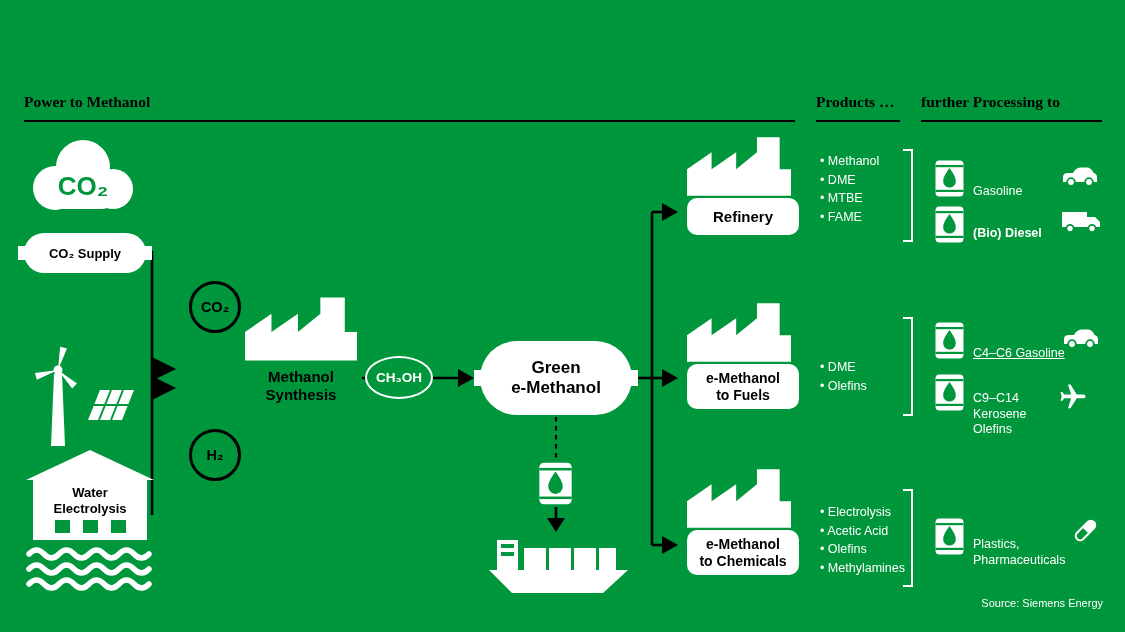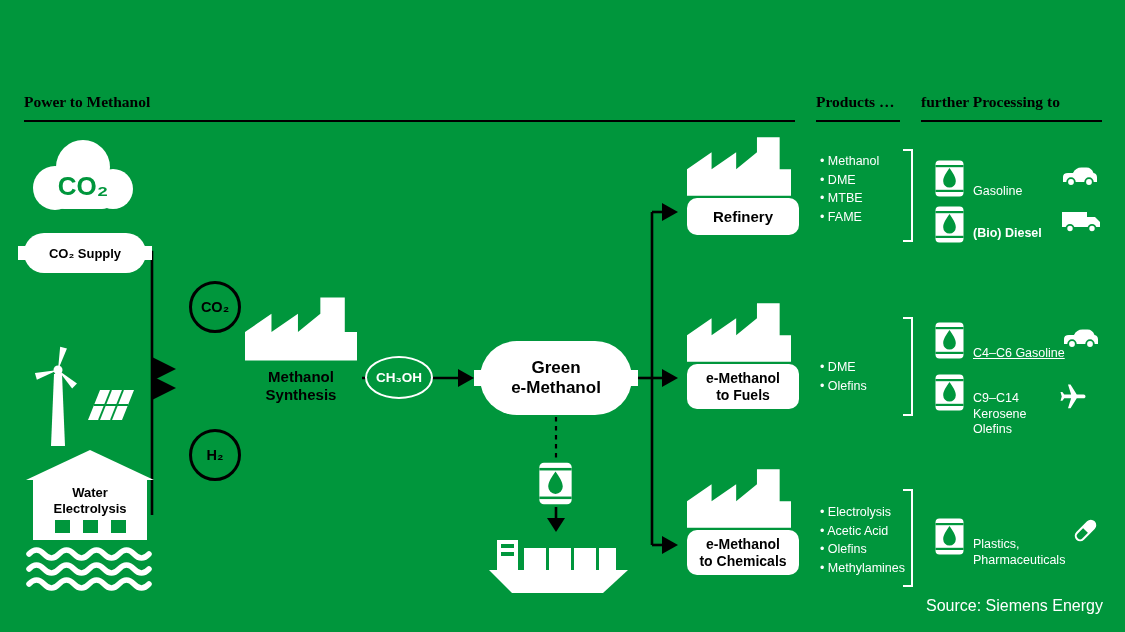--- a/index.html
+++ b/index.html
@@ -89,21 +89,21 @@
 
   
   .barrel{width:31px;height:39px;}
   .olabel{color:var(--paper);font-size:12.5px;line-height:15.5px;margin-top:14px;}
   #out1-barrel{left:934px;top:159px;} #out1-label{left:973px;top:170px;white-space:nowrap;} #out1-icon{left:1062px;top:164px;width:36px;height:22px;}
   #out2-barrel{left:934px;top:205px;} #out2-label{left:973px;top:212px;white-space:nowrap;font-weight:bold;} #out2-icon{left:1061px;top:209px;width:40px;height:24px;}
   #out3-barrel{left:934px;top:321px;} #out3-label{left:973px;top:332px;white-space:nowrap;text-decoration:underline;} #out3-icon{left:1063px;top:326px;width:36px;height:22px;}
   #out4-barrel{left:934px;top:373px;} #out4-label{left:973px;top:377px;width:80px;} #out4-icon{left:1058px;top:382px;width:30px;height:30px;}
   #out5-barrel{left:934px;top:517px;} #out5-label{left:973px;top:523px;width:100px;} #out5-icon{left:1072px;top:517px;width:27px;height:27px;}
 
-  #source{right:22px;top:597px;color:var(--paper);font-size:16px;}
+  #source{right:22px;top:597px;color:var(--paper);font-size:11px;}
 </style>
 </head>
 <body>
 
 <div id="canvas">
 
   <svg id="connectors" class="abs" width="1125" height="632" viewBox="0 0 1125 632">
     <g stroke="#000" stroke-width="2.6" fill="none">
       <path d="M146 252 H152 V515"></path>
       <path d="M362 378 H460"></path>

